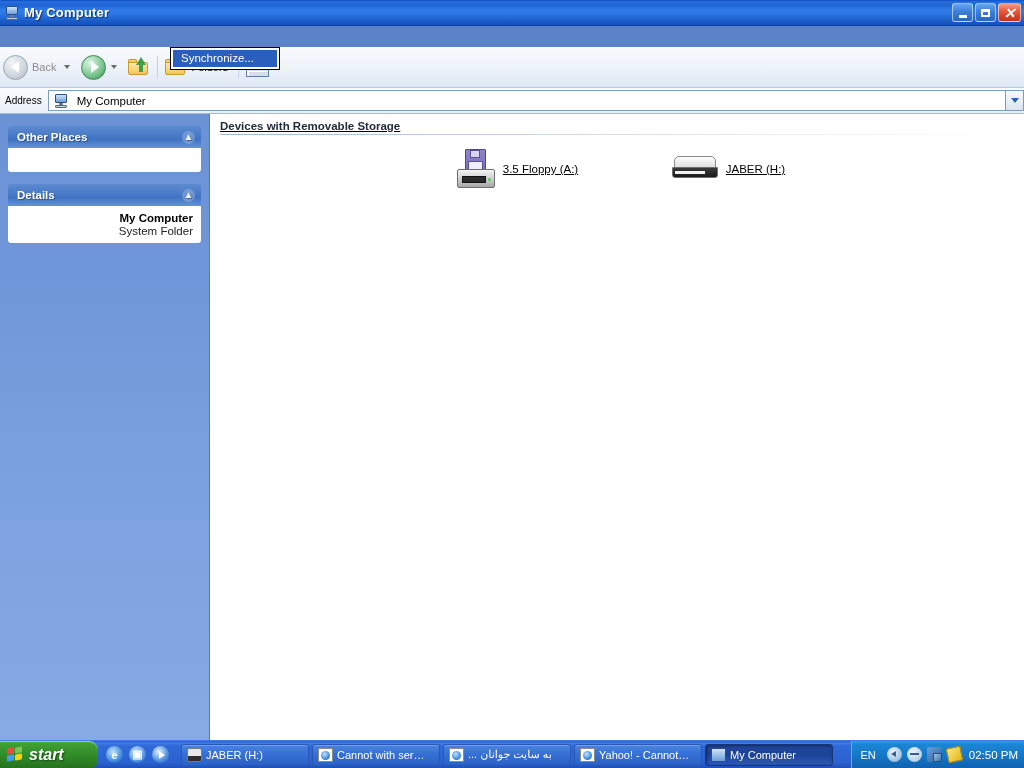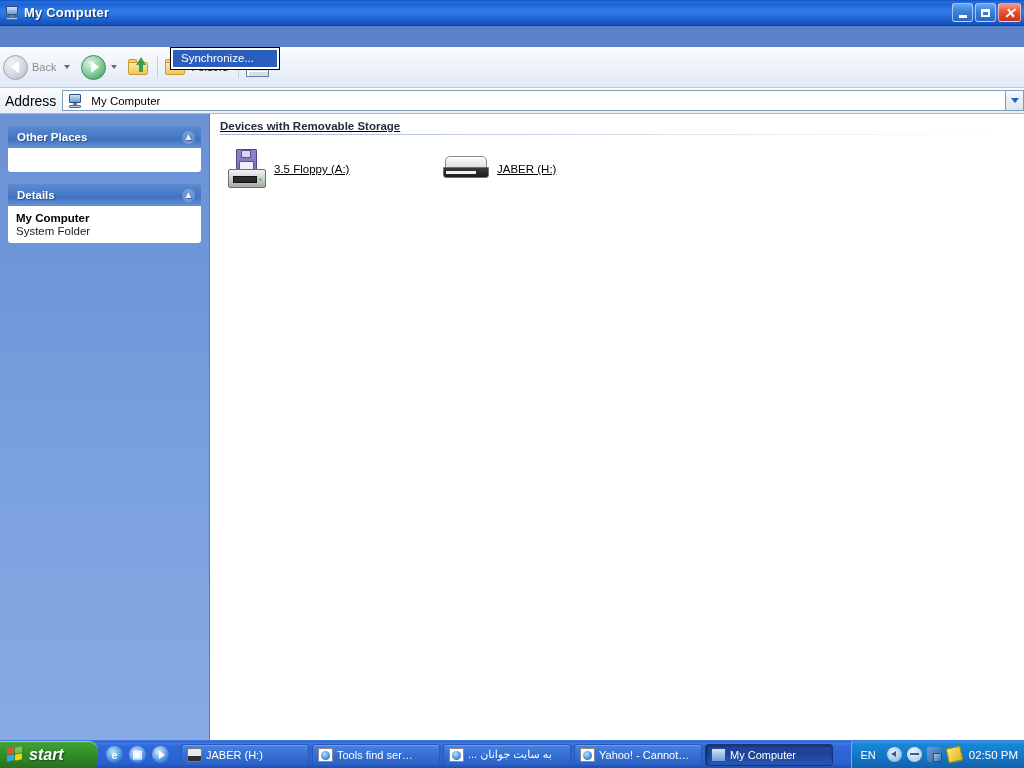--- a/index.html
+++ b/index.html
@@ -169,21 +169,21 @@
   .views-ico .vr2 { top: 8px; background: #d8dde6; }
   .views-ico .vr3 { top: 13px; background: #d8dde6; }
 
   
   .addrbar {
     position: absolute; left: 0; top: 88px; width: 1024px; height: 26px;
     background: linear-gradient(to bottom,#fafbfd,#e9eff8);
     display: flex; align-items: center;
     border-bottom: 1px solid #a8bad2;
   }
-  .addr-label { font-size: 14px; padding: 0 6px 0 5px; color: #000; }
+  .addr-label { font-size: 10px; padding: 0 6px 0 5px; color: #000; }
   .addr-field {
     flex: 1; height: 21px; margin-right: 0px;
     background: #fff; border: 1px solid #7f9db9;
     display: flex; align-items: center; padding-left: 3px;
     position: relative;
   }
   .addr-value { font-size: 11.5px; margin-left: 4px; }
   .addr-drop {
     width: 18px; height: 21px; background: linear-gradient(to bottom,#f6f9fd,#dbe5f2);
     border: 1px solid #7f9db9; border-left: none;
@@ -198,21 +198,21 @@
   .content {
     position: absolute; left: 0; top: 114px; width: 1024px; height: 626px;
     display: flex;
   }
   .sidebar {
     width: 210px; height: 626px;
     background: linear-gradient(to bottom,#6a92d4 0%,#6f96d8 25%,#7aa0de 55%,#87aae4 100%);
     padding: 12px 8px 0 8px;
     border-right: 1px solid #4f7bc0;
   }
-  .panel { margin-bottom: 12px; }
+  .panel { margin-bottom: 12px; text-align: right; }
   .panel-head {
     height: 22px; display: flex; align-items: center; justify-content: space-between;
     padding: 0 6px 0 9px;
     background: linear-gradient(to bottom,#5d8ad0 0%,#4a7cc8 40%,#3f72c2 60%,#6693d6 100%);
     border-radius: 3px 3px 0 0;
     color: #fff; font-weight: bold; font-size: 11.5px;
     text-shadow: 1px 1px 1px rgba(0,0,0,.35);
   }
   .chev-up {
     width: 13px; height: 13px; border-radius: 50%;
@@ -236,21 +236,21 @@
   }
   .group-head {
     font-weight: bold; font-size: 11.5px; color: #1f2a3a;
     padding-bottom: 2px; margin-bottom: 0px;
   }
   .group-rule {
     height: 1px; width: 100%;
     background: linear-gradient(to right,#9fb6d4,#e8eef7 70%,#ffffff);
     margin-bottom: 14px;
   }
-  .items { display: flex; }
+  .items { display: flex; justify-content: center; }
   .item {
     width: 215px; display: flex; align-items: center; gap: 8px;
     padding-left: 8px;
   }
   .item-label { font-size: 11.5px; color: #000; }
 
   
   .ico-floppy { width: 38px; height: 40px; position: relative; flex: none; }
   .ico-floppy .disk {
     position: absolute; left: 8px; top: 0px; width: 21px; height: 23px;
@@ -564,21 +564,21 @@
         </span>
     </div>
 
     <div class="tasks">
       <div class="taskbtn">
         <span class="ti drive"></span>
         <span class="tlabel">JABER (H:)</span>
       </div>
       <div class="taskbtn">
         <span class="ti doc"></span>
-        <span class="tlabel">Tools find ser…</span>
+        <span class="tlabel">Cannot with ser…</span>
       </div>
       <div class="taskbtn">
         <span class="ti doc"></span>
         <span class="tlabel rtl">به سایت جوانان ...</span>
       </div>
       <div class="taskbtn">
         <span class="ti doc"></span>
         <span class="tlabel">Yahoo! - Cannot…</span>
       </div>
       <div class="taskbtn active">

